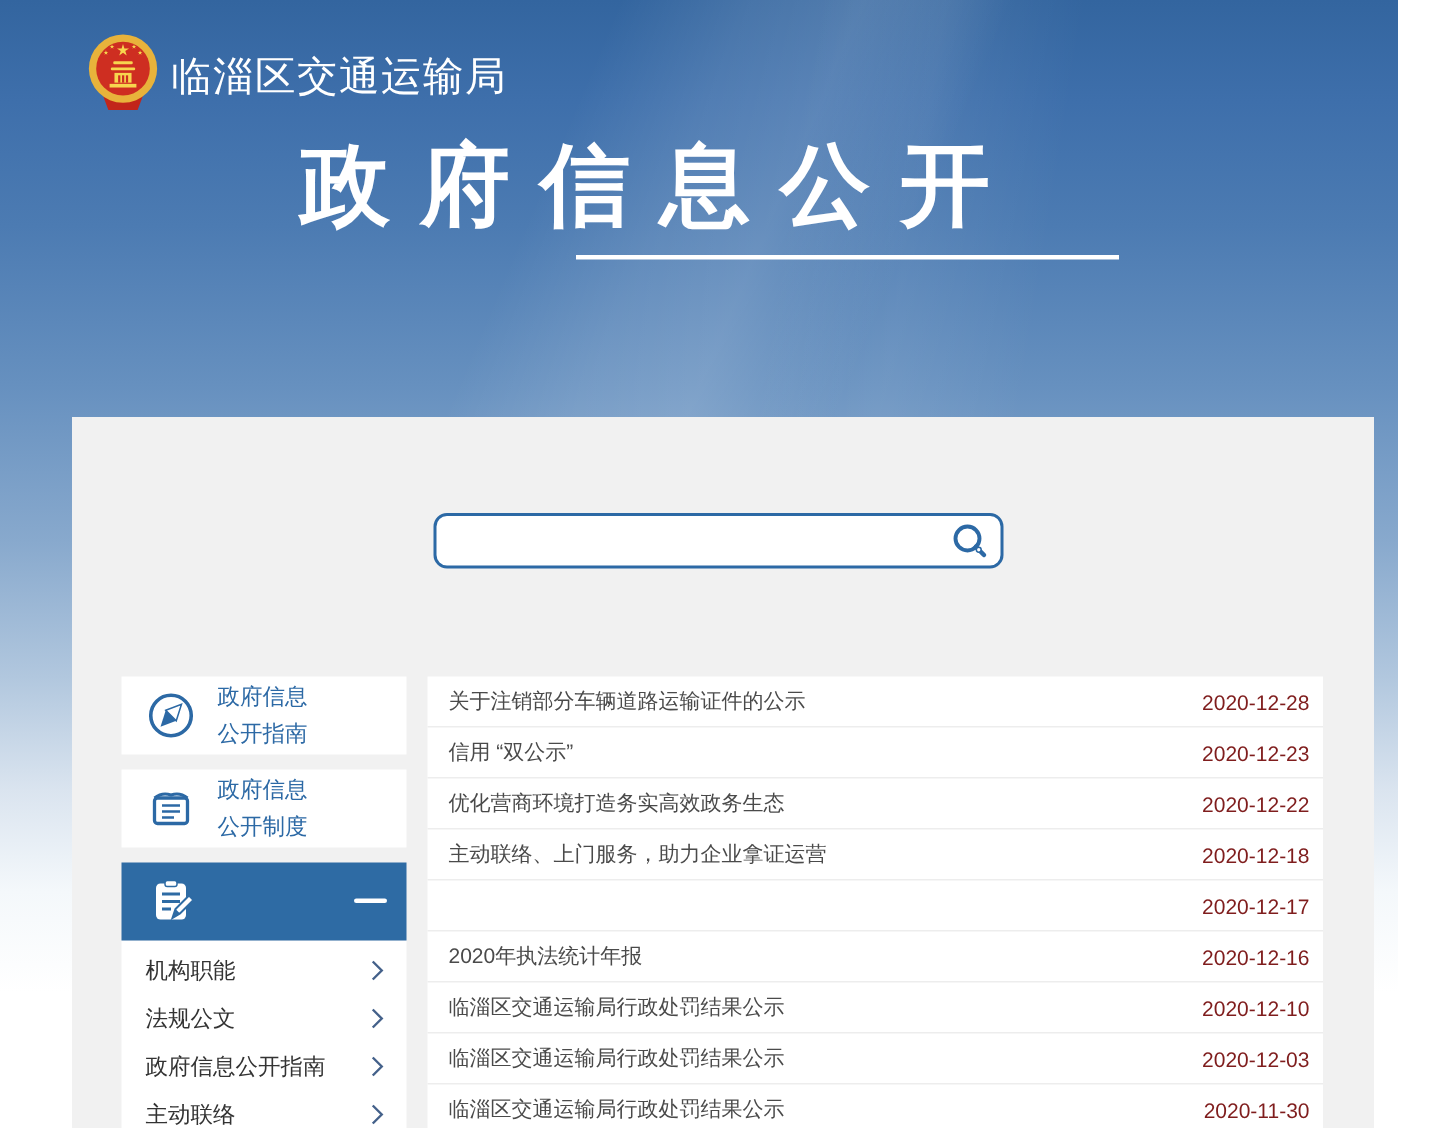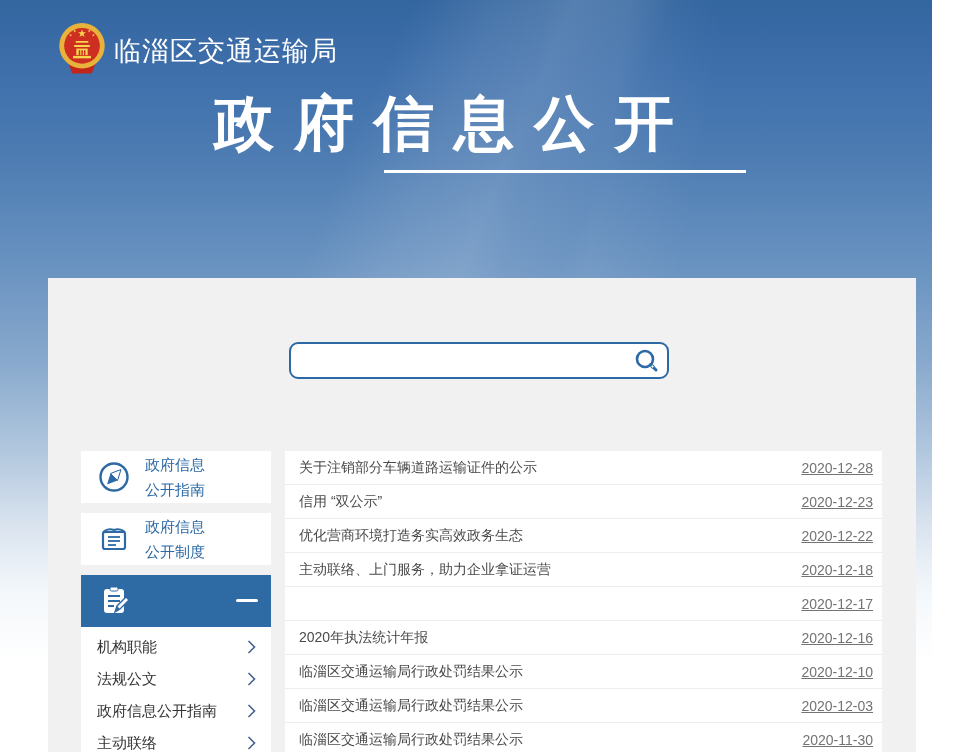--- a/index.html
+++ b/index.html
@@ -21,21 +21,21 @@
       linear-gradient(113deg, transparent 33%, rgba(255,255,255,.10) 40%, rgba(255,255,255,.15) 46%, transparent 54%),
       linear-gradient(99deg, transparent 52%, rgba(255,255,255,.07) 60%, transparent 69%);
   }
   .header { position:absolute; inset:0; z-index:1; }
   .logo { position:absolute; left:56px; top:20px; width:52px; height:58px; }
   .org-name {
     position:absolute; left:114px; top:33px;
     color:#fff; font-size:27px; letter-spacing:1px; font-weight:400;
   }
   .page-title {
-    position:absolute; left:214px; top:84px;
+    position:absolute; left:200px; top:84px;
     color:#fff; font-size:60px; font-weight:700; letter-spacing:20px;
     white-space:nowrap;
   }
   .title-underline {
     position:absolute; left:384px; top:170px; width:362px; height:3px;
     background:#fff;
   }
 
   .panel {
     position:absolute; left:48px; top:278px; width:868px; height:474px;
@@ -86,21 +86,21 @@
   .article-row {
     height:34px; display:flex; align-items:center;
     padding:0 9px 0 14px; cursor:pointer;gap:16px;
   }
   .article-row:not(:last-child){ border-bottom:1px solid #EDEDED; }
   .article-title {
     font-size:14px; color:#4A4A4A; text-decoration:none;
     white-space:nowrap; overflow:hidden; text-overflow:ellipsis; max-width:470px;
   }
   .article-date {
-    margin-left:auto; font-size:14px; color:#737373; white-space:nowrap;text-decoration:underline;
+    margin-left:auto; font-size:14px; color:#7f1d1d; white-space:nowrap;
   }
 </style>
 </head>
 <body>
 
 <div class="page">
 
   <div class="header">
     <div class="logo">
       <svg viewBox="0 0 64 68" width="52" height="58" aria-hidden="true">

